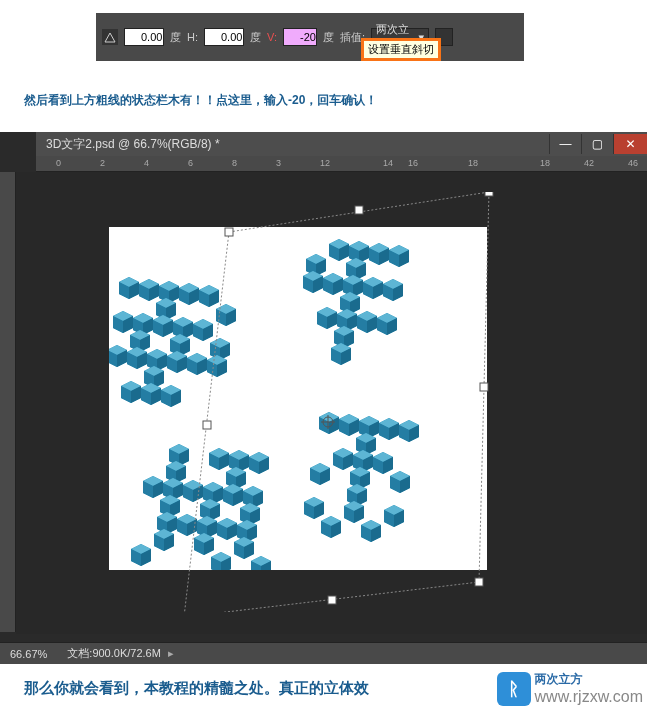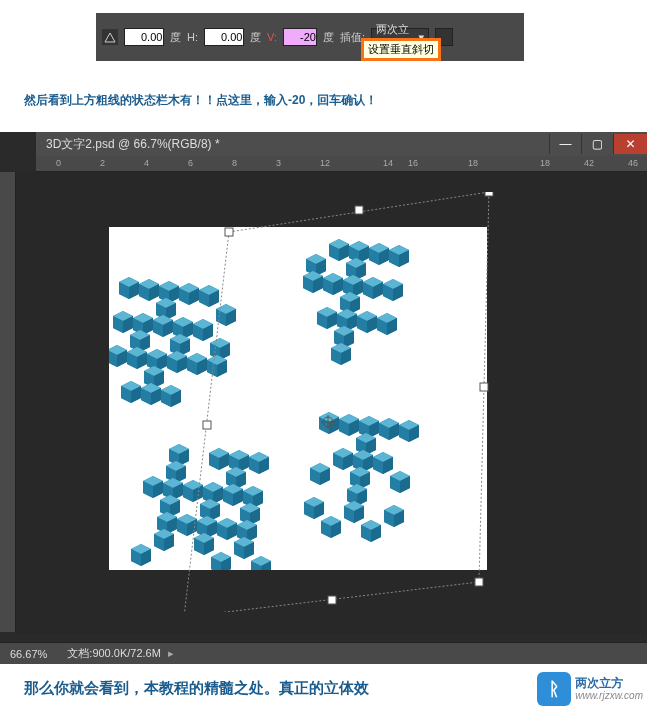--- a/index.html
+++ b/index.html
@@ -34,21 +34,21 @@
     
     .transform-box { position: absolute; left: 93px; top: 20px; width: 400px; height: 420px; pointer-events: none; }
     
     .status-bar { position: absolute; bottom: 0; left: 0; right: 0; height: 22px; background: #494949; border-top: 1px solid #222; display: flex; align-items: center; padding: 0 10px; gap: 20px; color: #ddd; font-size: 11px; }
     .status-bar .arrow { color: #aaa; margin-left: 4px; }
     
     .watermark { position: absolute; bottom: 2px; right: 4px; display: flex; align-items: center; gap: 4px; }
     .wm-logo { width: 34px; height: 34px; background: #2e8fd8; border-radius: 6px; display: flex; align-items: center; justify-content: center; color: #fff; font-size: 18px; font-weight: bold; }
     .wm-text { display: flex; flex-direction: column; font-size: 12px; line-height: 1.2; }
     .wm-text .t1 { color: #2a6aa6; font-weight: bold; }
-    .wm-text .t2 { color: #888; font-size: 10px; font-style: italic; }
+    .wm-text .t2 { color: #888; font-size: 16px; }
     
     .center-marker { position: absolute; left: 305px; top: 243px; width: 14px; height: 14px; }
   </style>
 </head>
 <body>
 
 <div class="options-bar">
   <span class="icon">
     <svg width="14" height="14">
         <path d="M2 12 L12 12 L7 3 Z" fill="none" stroke="#ccc" stroke-width="1"></path>

